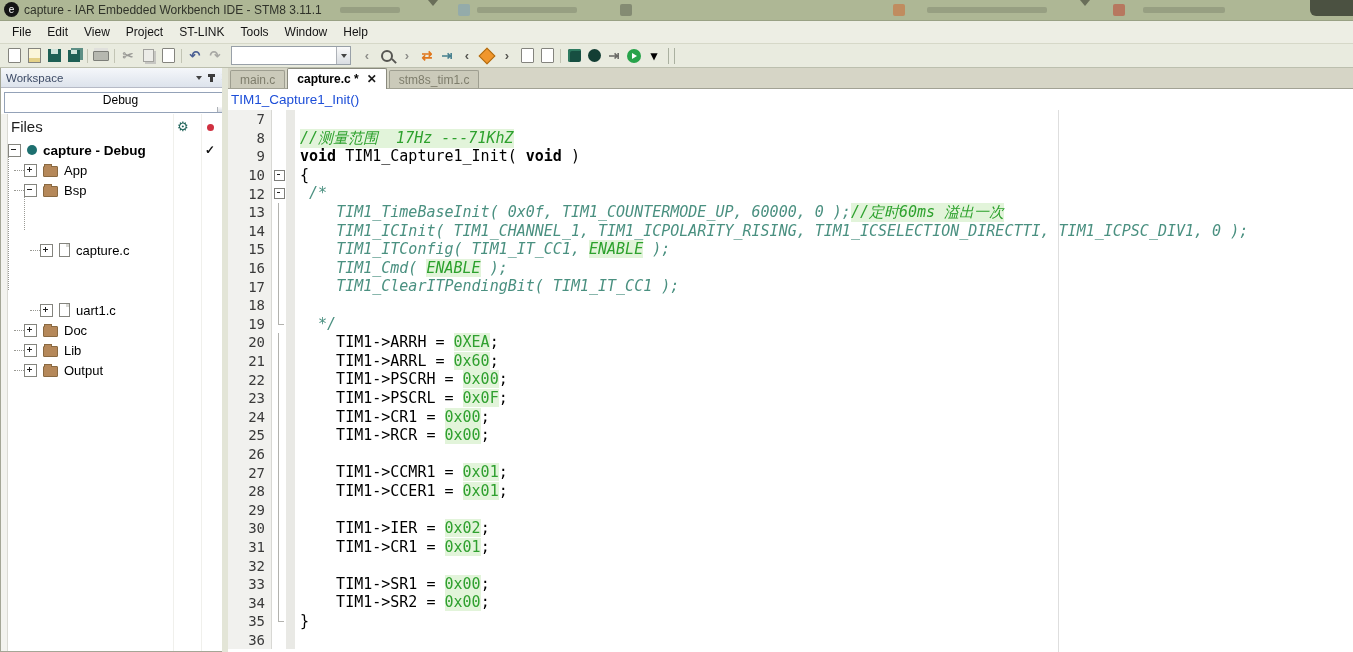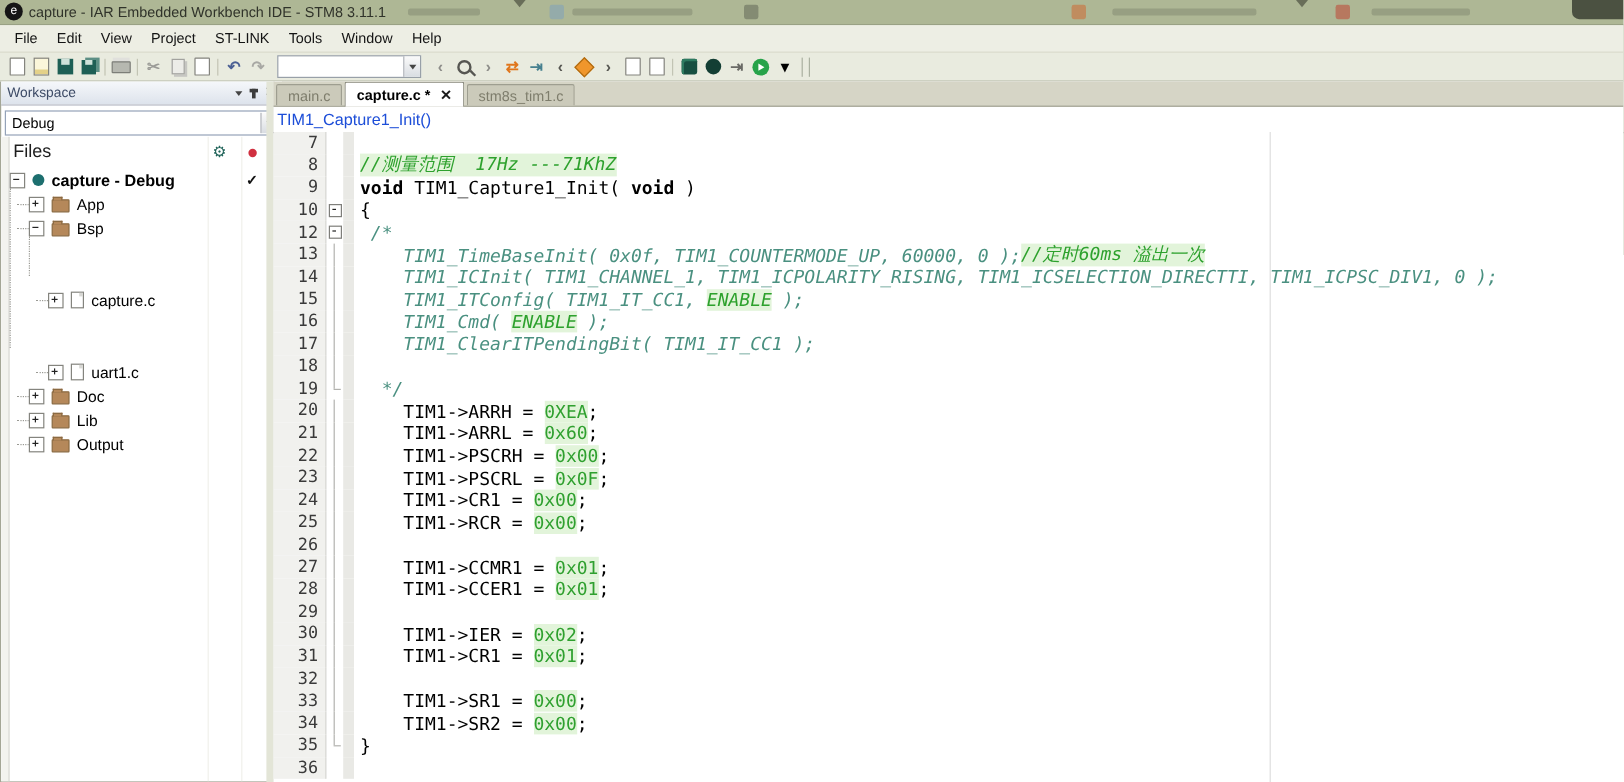--- a/index.html
+++ b/index.html
@@ -56,21 +56,21 @@
   .workspace{position:absolute;left:0;top:68px;width:236px;bottom:0;background:#fff;
     border:1px solid #a4a696;border-top:none;box-sizing:border-box;}
   .ws-header{height:19px;background:linear-gradient(#f5f7fa,#dde3ec);border-bottom:1px solid #b6bac6;
     display:flex;align-items:center;padding:0 5px;}
   .ws-title{font-size:11.5px;color:#3d4b66;}
   .ws-hicons{margin-left:auto;display:flex;gap:8px;align-items:center;}
   .icon-pin{width:3px;height:8px;background:#3c3c3c;position:relative;}
   .icon-pin::before{content:"";position:absolute;left:-2px;top:0;width:7px;height:3px;background:#3c3c3c;}
   .icon-close-x{font-size:11px;color:#222;font-weight:bold;line-height:1;}
   .ws-combo{margin:4px 3px 2px 3px;height:19px;border:1px solid #94a2b8;background:#fff;
-    display:flex;align-items:center;font-size:12px;color:#000;padding-left:5px;}
+    display:flex;align-items:center;font-size:12px;color:#000;padding-left:5px;flex-direction:column;}
   .ws-combo .combo-arrow{height:17px;}
   .files-area{position:absolute;left:0;top:46px;right:0;bottom:0;background:#fff;}
   .ws-leftstrip{position:absolute;left:0;top:0;bottom:0;width:6px;background:#f3f3ef;border-right:1px solid #dadad4;}
   .colline{position:absolute;top:0;bottom:0;width:1px;background:#f0f0ec;}
   .files-header{position:relative;height:26px;}
   .files-title{position:absolute;left:10px;top:4px;font-size:15px;color:#1d1d1d;}
   .gear{position:absolute;left:176px;top:5px;font-size:13px;color:#21645a;}
   .red-dot{position:absolute;left:206px;top:10px;width:7px;height:7px;border-radius:50%;background:var(--red_dot);}
   .tree{position:relative;padding-left:6px;}
   .trow{height:20px;display:flex;align-items:center;position:relative;}
@@ -113,21 +113,21 @@
   .cline{display:flex;height:18.6px;flex:none;align-items:stretch;position:relative;}
   .lnum{width:44px;background:#f1f1ee;border-right:1px solid #d8d8d4;color:#3a3a3a;
     font-size:14px;flex:none;display:flex;align-items:center;justify-content:flex-end;padding-right:6px;box-sizing:border-box;}
   .fold{width:14px;flex:none;position:relative;display:flex;align-items:center;justify-content:center;}
   .fold.line::before{content:"";position:absolute;left:6px;top:0;bottom:0;width:1px;background:#b2b2ae;}
   .fold.end::before{content:"";position:absolute;left:6px;top:0;height:50%;width:1px;background:#b2b2ae;}
   .fold.end::after{content:"";position:absolute;left:6px;top:50%;width:6px;height:1px;background:#b2b2ae;}
   .foldbox{width:9px;height:9px;border:1px solid #7e7e7a;background:#fff;position:relative;z-index:1;}
   .foldbox::before{content:"";position:absolute;left:2px;top:3px;width:3px;height:1px;background:#222;}
   .bpm{width:9px;background:#e9e9e5;flex:none;}
-  .ctext{white-space:pre;padding-left:5px;display:flex;align-items:flex-end;}
+  .ctext{white-space:pre;padding-left:5px;display:flex;align-items:flex-start;}
   .seg-p{color:#000;}
   .seg-k{color:#000;font-weight:bold;}
   .seg-ch{color:var(--comment_green);font-style:italic;background:var(--highlight_bg);}
   .seg-cc{color:var(--comment_teal);font-style:italic;}
   .seg-n{color:var(--number_green);background:var(--highlight_bg);}
 </style>
 </head>
 <body>
 
 <div id="screen">

